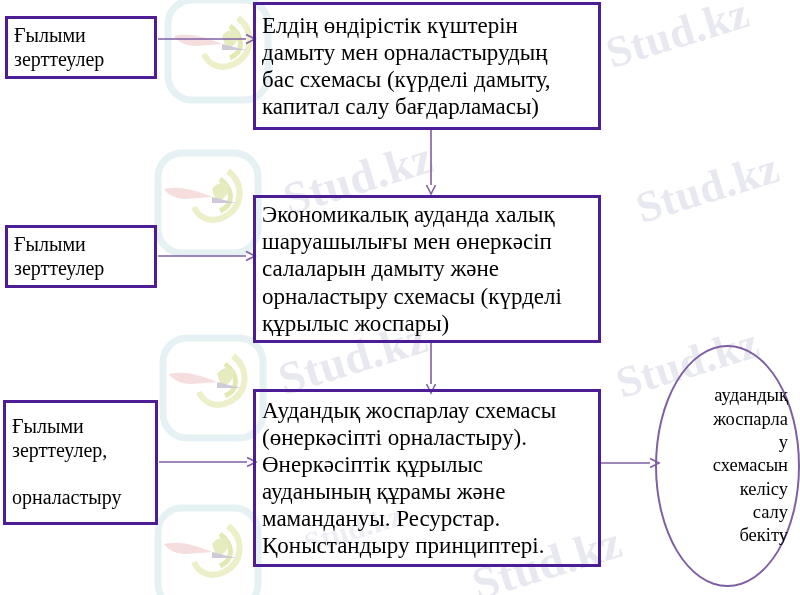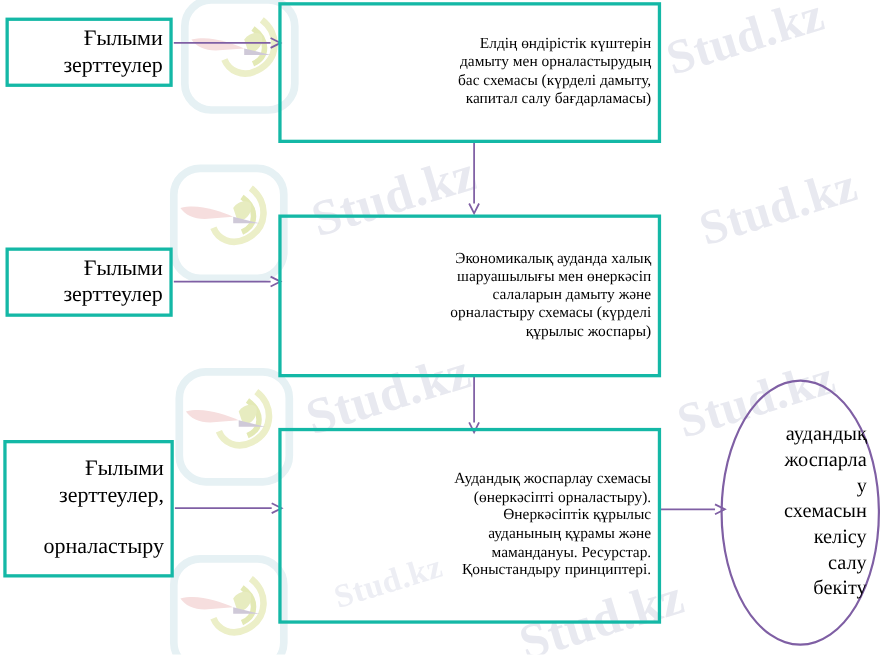--- a/index.html
+++ b/index.html
@@ -44,37 +44,37 @@
   .wm-logo {
     position: absolute;
     width: 120px;
     height: 120px;
   }
 
   
   .box {
     position: absolute;
     box-sizing: border-box;
-    border: 3px solid #14b8a6;
+    border: 3px solid #4c1d95;
     background: transparent;
     display: flex;
     align-items: center;
     justify-content: center;
-    text-align: right;
+    text-align: left;
     z-index: 3;
   }
   .box .txt {
     display: block;
     width: 100%;
     padding: 0 6px;
     line-height: 1.18;
   }
 
   .small-box .txt { font-size: 20px; }
-  .main-box  .txt { font-size: 14px; }
+  .main-box  .txt { font-size: 23px; }
 
   
   .oval {
     position: absolute;
     box-sizing: border-box;
     border: 2.5px solid #7f5fa4;
     border-radius: 50%;
     background: transparent;
     display: flex;
     align-items: center;

